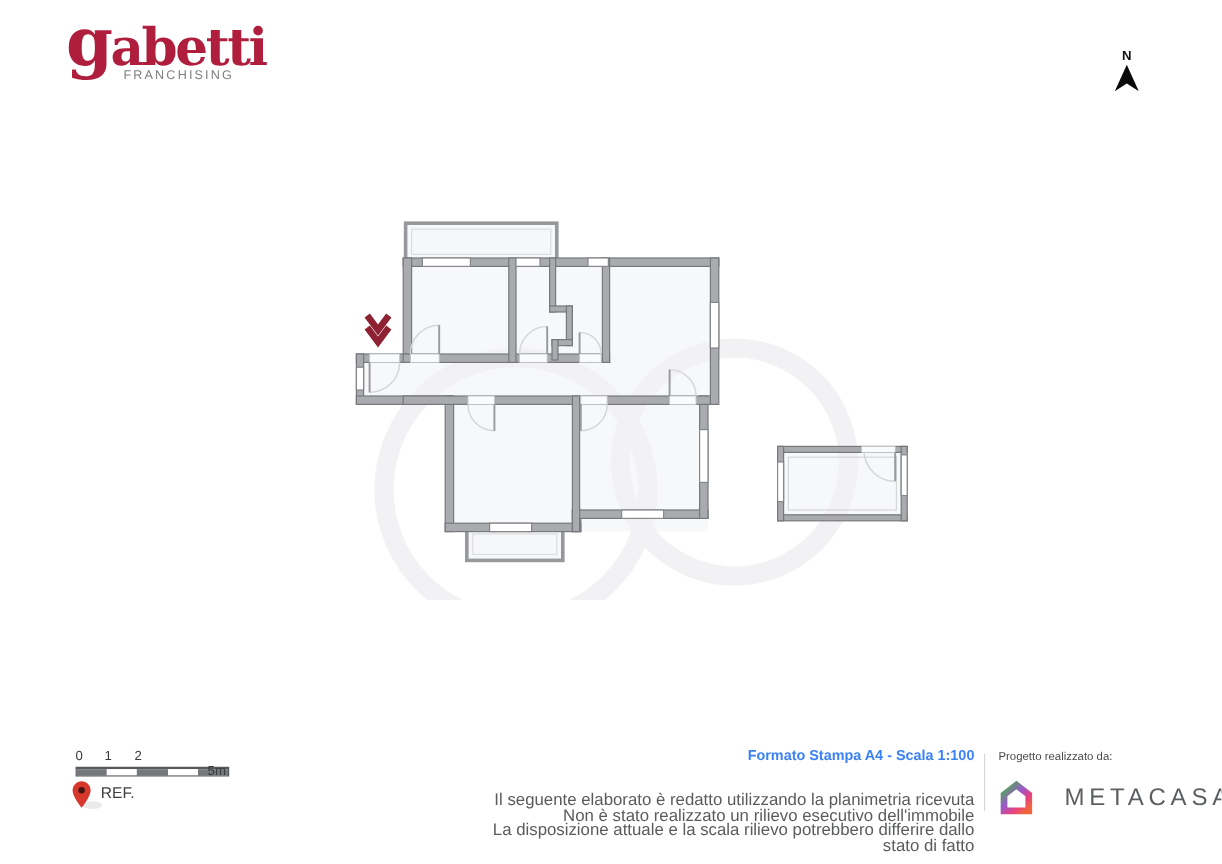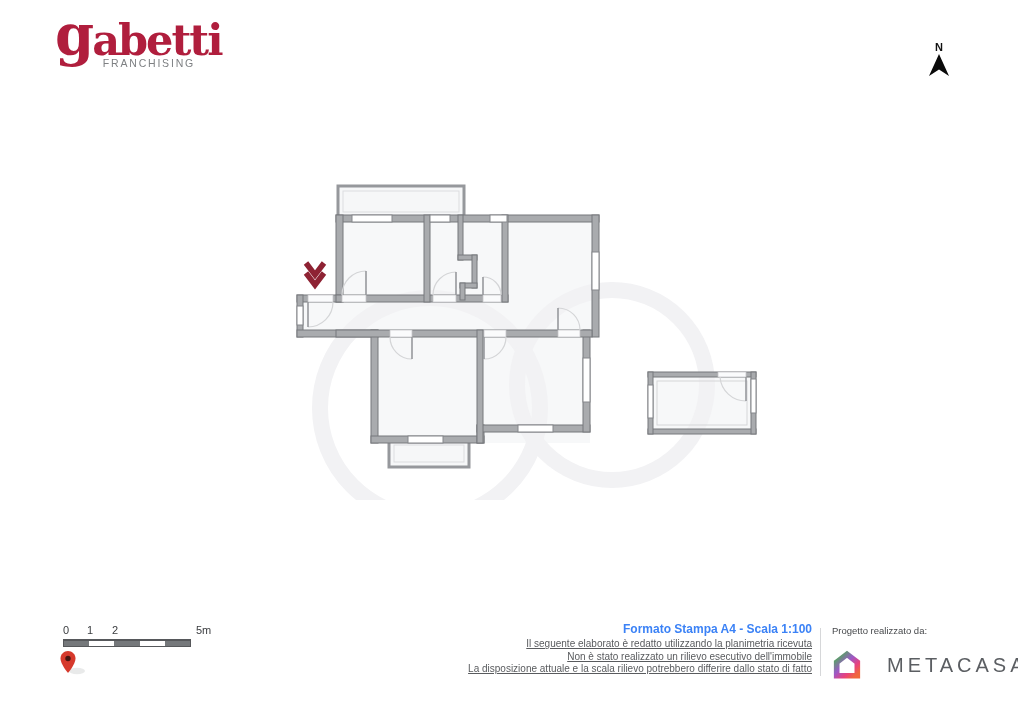--- a/index.html
+++ b/index.html
@@ -16,32 +16,32 @@
   .compass{position:absolute;left:925px;top:41px;width:28px;text-align:center;}
   .compass-label{font-size:11px;font-weight:600;color:#111;display:block;line-height:13px;}
 
   
   .plan{position:absolute;left:250px;top:150px;}
 
   
   .scalebar{position:absolute;left:63px;top:624px;width:140px;}
   .scalebar-labels{position:relative;height:13px;font-size:11px;color:#3a3c3f;}
   .scalebar-labels span{position:absolute;top:0;}
-  .sl-0{left:0px;} .sl-1{left:24px;} .sl-2{left:49px;} .sl-5{left:133px;}
+  .sl-0{left:0px;} .sl-1{left:24px;} .sl-2{left:49px;} .sl-5{left:110px;margin-top:13px;}
   .bar{margin-top:2px;width:126px;height:5px;border:1px solid #56585b;border-top:2px solid #56585b;
        display:flex;background:#fff;}
   .bar span{height:100%;width:20%;}
   .seg-dark{background:#75787b;} .seg-light{background:#ffffff;}
 
   .address{position:absolute;left:84px;top:652px;font-size:13px;color:#3b3d41;line-height:17.5px;}
   .pin{position:absolute;left:60px;top:650px;}
 
   .printinfo{position:absolute;right:206px;top:622px;width:420px;text-align:right;}
   .printinfo-title{font-size:12px;font-weight:bold;color:#3b82f6;}
-  .disclaimer{margin-top:2px;font-size:10px;color:#595b5e;line-height:12.5px;text-decoration:underline;}
+  .disclaimer{margin-top:24px;font-size:14px;color:#595b5e;line-height:12.5px;}
 
   .vdivider{position:absolute;left:820px;top:628px;width:1px;height:48px;background:#d6d7d9;}
 
   .credits{position:absolute;left:832px;top:625px;}
   .credits-label{font-size:9.5px;color:#47494c;}
   .mc-row{margin-top:14px;display:flex;align-items:center;gap:25px;}
   .mc-text{font-size:20px;letter-spacing:4px;color:#5b5e62;font-weight:400;}
 </style>
 </head>
 <body>
@@ -182,20 +182,21 @@
         <span class="seg-dark"></span>
     </div>
   </div>
 
   <svg class="pin" width="28" height="26" viewBox="0 0 28 26">
     <ellipse cx="17" cy="21" rx="8" ry="3.2" fill="#e9eaea"></ellipse>
     <path d="M8,1 C3.9,1 0.5,4.4 0.5,8.5 C0.5,14.2 8,23 8,23 C8,23 15.5,14.2 15.5,8.5 C15.5,4.4 12.1,1 8,1 Z" fill="#d6392c"></path>
     <circle cx="8" cy="8.5" r="2.7" fill="#471511"></circle>
   </svg>
   <div class="address">
+    <div>REF.</div>
   </div>
 
   <div class="printinfo">
     <div class="printinfo-title">Formato Stampa A4 - Scala 1:100</div>
     <div class="disclaimer">
       <div>Il seguente elaborato è redatto utilizzando la planimetria ricevuta</div>
       <div>Non è stato realizzato un rilievo esecutivo dell'immobile</div>
       <div>La disposizione attuale e la scala rilievo potrebbero differire dallo stato di fatto</div>
     </div>
   </div>

